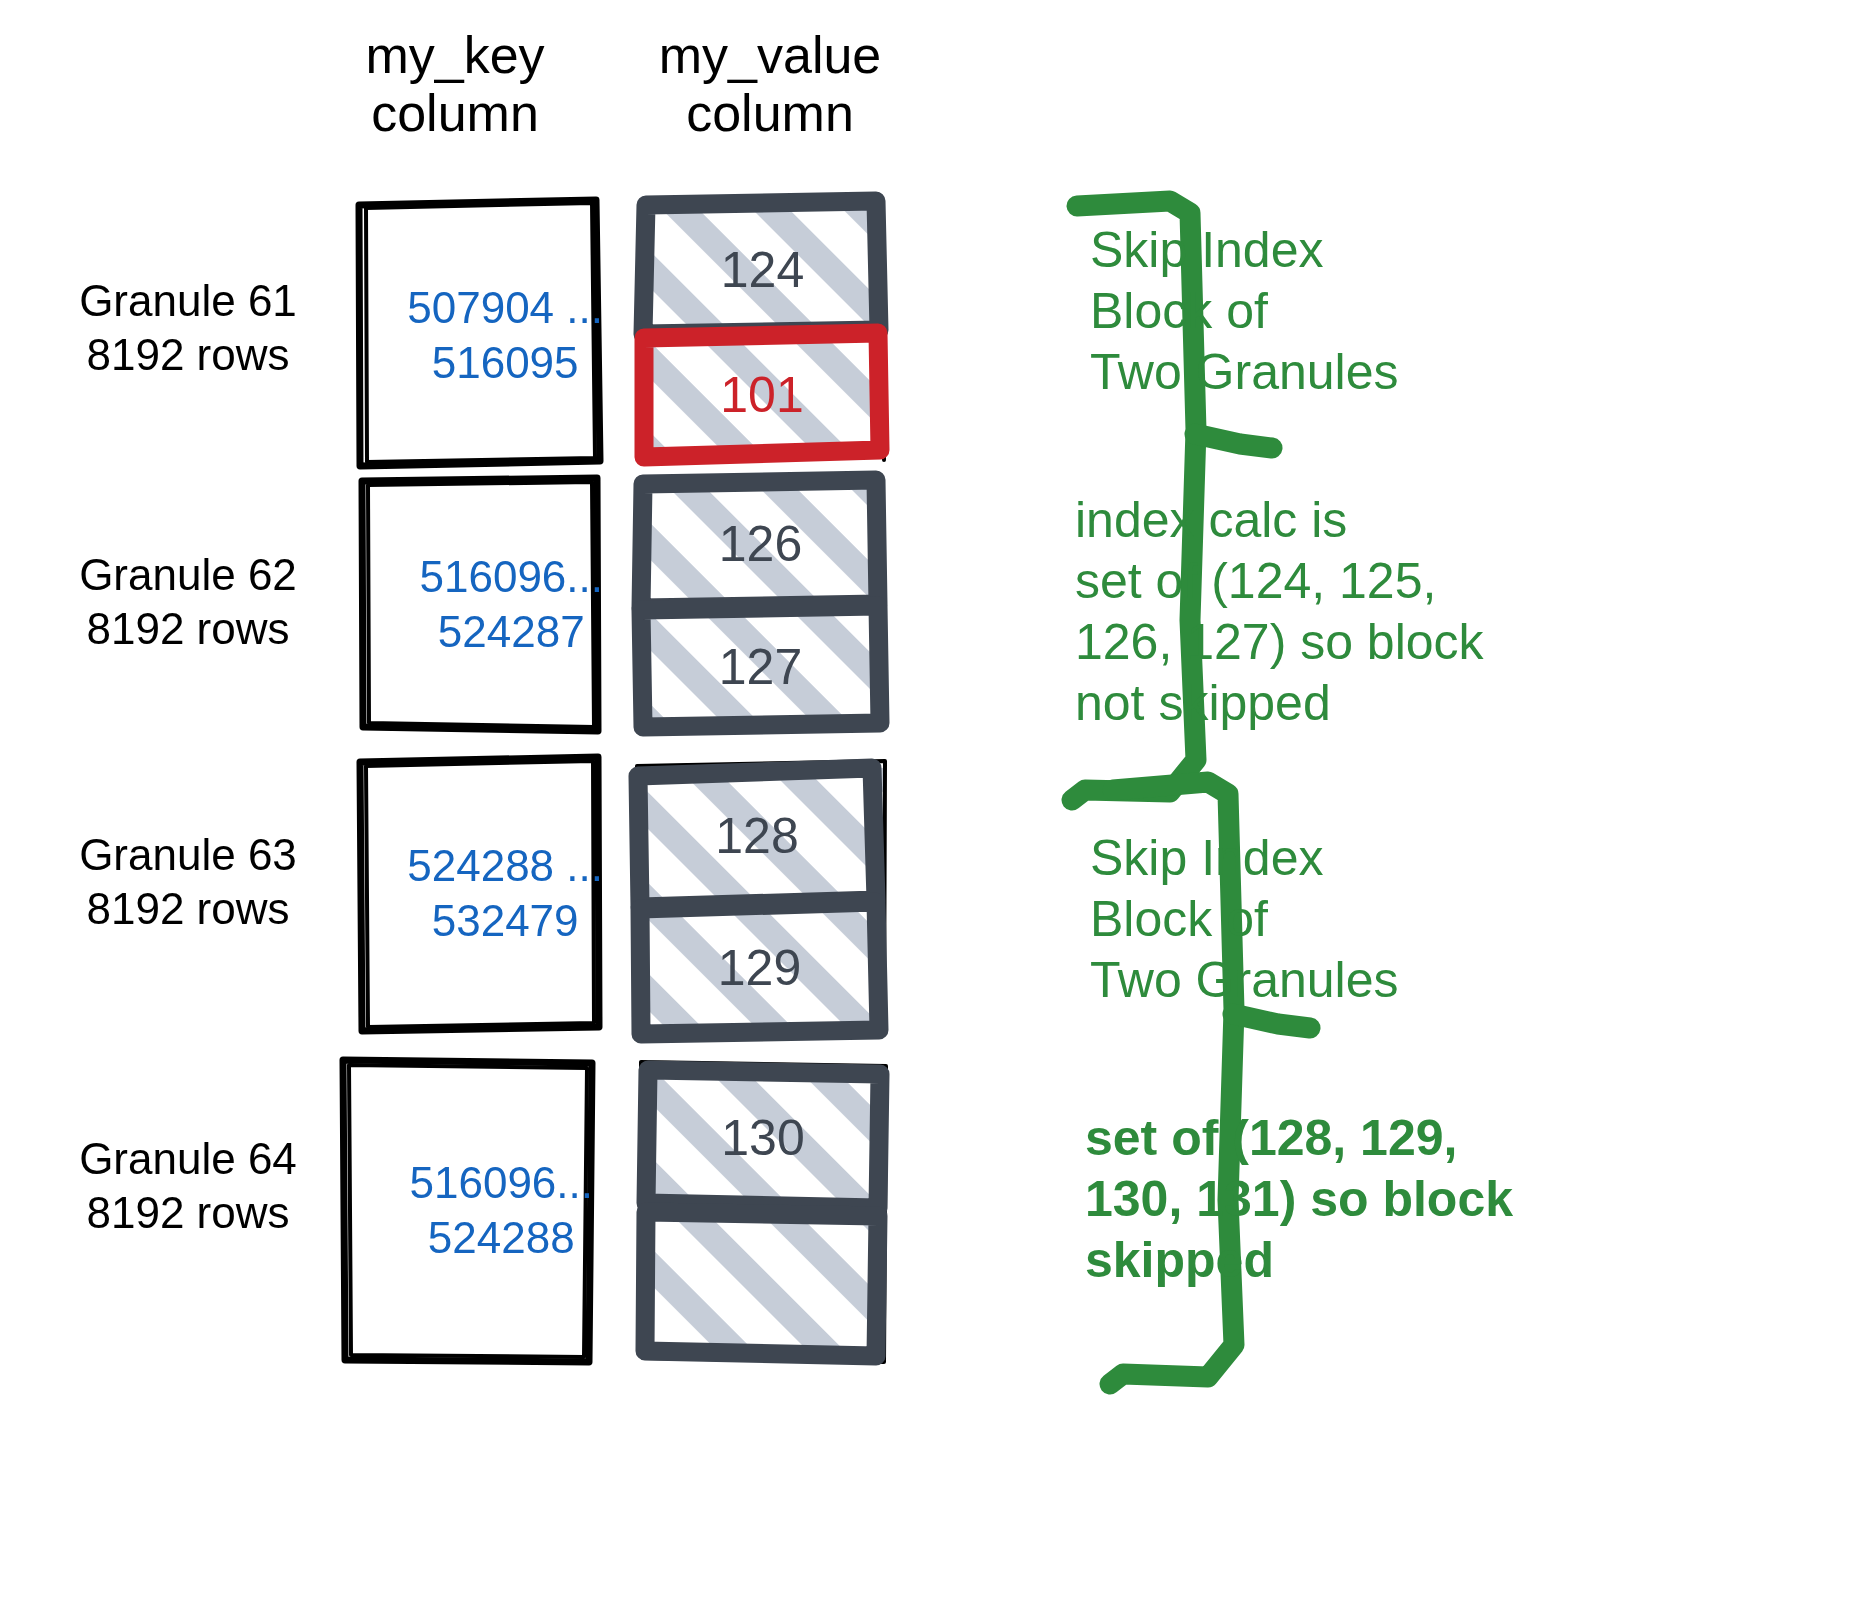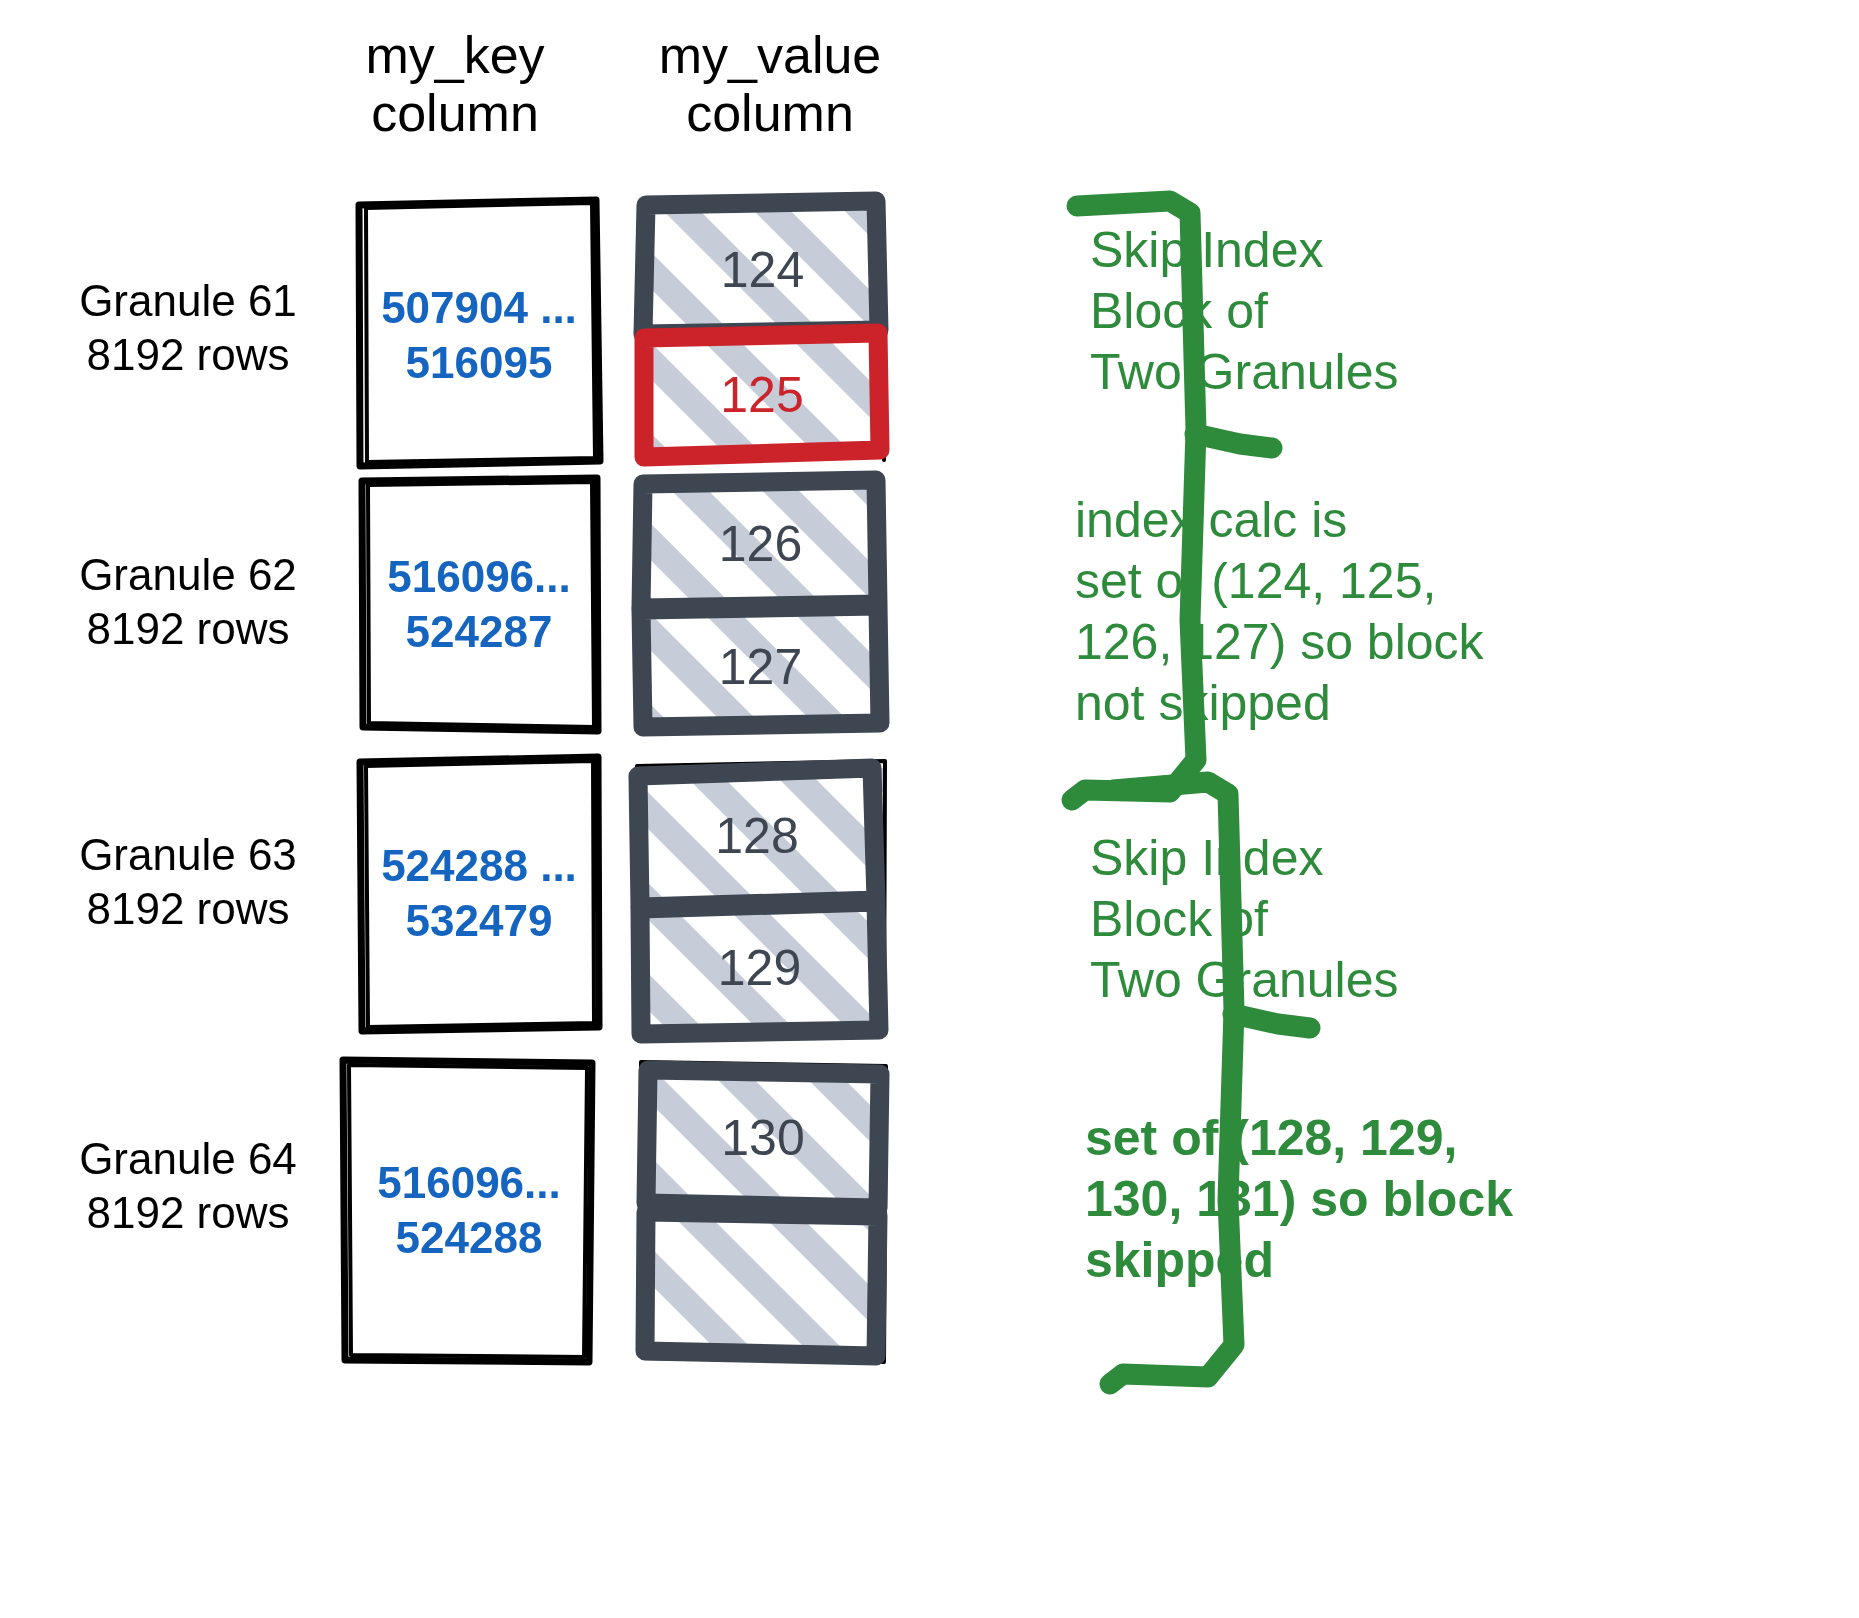--- a/index.html
+++ b/index.html
@@ -47,22 +47,21 @@
   }
 
   
   .key-cell {
     position: absolute;
     left: 355px;
     width: 248px;
     box-sizing: border-box;
     display: flex;
     align-items: center;
-    justify-content: center;
-    font-weight: bold;
+    justify-content: flex-end;
   }
   .key-cell .key-text {
     font-size: 44px;
     line-height: 1.24;
     color: #1565C0;
     text-align: center;
     white-space: pre-line;
     position: relative;
     z-index: 3;
   }
@@ -201,21 +200,21 @@
 
     <g fill="none" stroke="#CC2229" stroke-width="19" stroke-linecap="round" stroke-linejoin="round">
       <path d="M644,338 L878,333 L880,450 L644,457 Z"></path>
     </g>
   </svg>
 
   <div class="val-cell" style="left:646px;top:205px;width:233px;height:129px">
     <span class="val-text">124</span>
   </div>
   <div class="val-cell marked" style="left:644px;top:333px;width:236px;height:124px">
-    <span class="val-text">125</span>
+    <span class="val-text">101</span>
   </div>
 
   <div class="val-cell" style="left:643px;top:480px;width:235px;height:128px">
     <span class="val-text">126</span>
   </div>
   <div class="val-cell" style="left:641px;top:606px;width:239px;height:121px">
     <span class="val-text">127</span>
   </div>
 
   <div class="val-cell" style="left:638px;top:768px;width:238px;height:136px">

